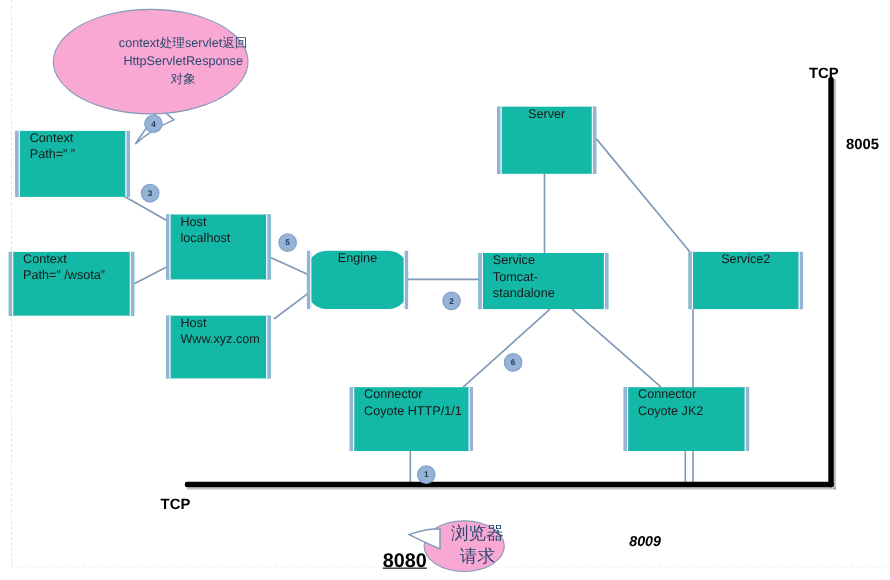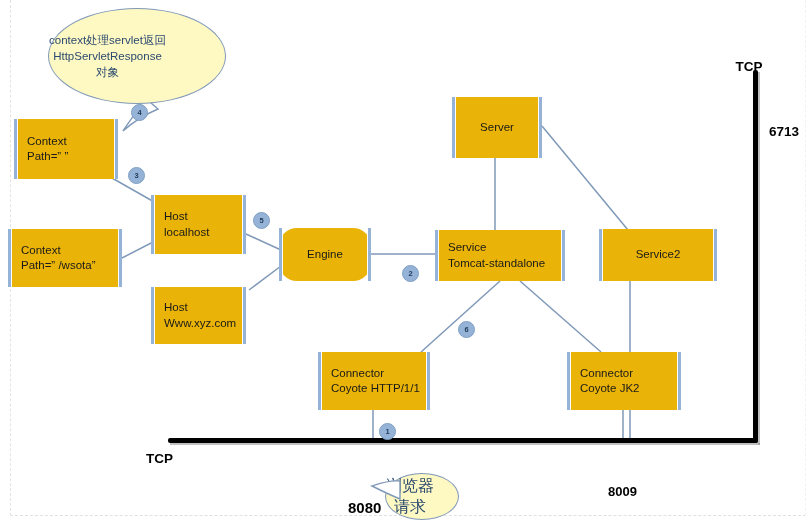--- a/index.html
+++ b/index.html
@@ -25,23 +25,22 @@
     pointer-events: none;
   }
   svg#edges {
     position: absolute; left: 0; top: 0;
     width: 809px; height: 527px;
     pointer-events: none;
   }
   
   .node {
     position: absolute;
-    background: #eab308;
+    background: #14b8a6;
     display: flex;
-    align-items: center;
     color: #1a1a1a;
     font-size: 11.5px;
     line-height: 1.32;
     white-space: pre-line;
   }
   .node .side {
     position: absolute;
     top: 0; bottom: 0;
     width: 4px;
     background: #95b3d7;
@@ -68,23 +67,23 @@
     font-weight: bold;
     display: flex; align-items: center; justify-content: center;
     z-index: 6;
   }
 
   
   .callout {
     position: absolute;
     border: 1.4px solid #8099b8;
     border-radius: 50%;
-    background: #fef9c3;
+    background: #f9a8d4;
     color: #2b4a6f;
-    display: flex; align-items: center; justify-content: flex-start;
+    display: flex; align-items: center; justify-content: flex-end;
     text-align: center;
     z-index: 5;
   }
   #callout-response {
     left: 48px; top: 8px;
     width: 178px; height: 96px;
     font-size: 11.5px;
     line-height: 1.4;
     white-space: pre-line;
   }
@@ -116,22 +115,22 @@
     position: absolute;
     font-size: 13.5px;
     font-weight: bold;
     color: #000000;
     z-index: 4;
     margin-top: 18px;
   }
   #label-tcp-bottom { left: 146px; top: 440px; transform: translateY(-50%); }
   #label-tcp-top    { left: 749px; top: 48px;  transform: translate(-50%,-50%); }
   #label-8005       { left: 769px; top: 113px; transform: translateY(-50%); }
-  #label-8080       { left: 348px; top: 481px; font-size: 15px; }
-  #label-8009       { left: 608px; top: 466px; font-size: 13px; }
+  #label-8080       { left: 348px; top: 481px; font-size: 18px; text-decoration: underline; }
+  #label-8009       { left: 572px; top: 466px; font-size: 13px; font-style: italic; }
 </style>
 </head>
 <body>
 
 <div id="canvas">
 
   <div id="slide-frame"></div>
 
   <svg id="edges" viewBox="0 0 809 527" xmlns="http://www.w3.org/2000/svg">
     <g stroke="#8099b8" stroke-width="1.5" fill="none">
@@ -189,34 +188,34 @@
     <div class="label">Host
 Www.xyz.com</div>
   </div>
 
   <div class="node center" id="node-engine" style="left:279px; top:228px; width:92px; height:53px;border-radius:18px;">
     <div class="side left"></div>
     <div class="side right"></div>
     <div class="label">Engine</div>
   </div>
 
-  <div class="node" id="node-service-tomcat" style="left:435px; top:230px; width:130px; height:51px;">
+  <div class="node" id="node-service-tomcat" style="left:435px; top:230px; width:118px; height:51px;">
     <div class="side left"></div>
     <div class="side right"></div>
     <div class="label">Service
 Tomcat-standalone</div>
   </div>
 
   <div class="node center" id="node-server" style="left:452px; top:97px; width:90px; height:61px;">
     <div class="side left"></div>
     <div class="side right"></div>
     <div class="label">Server</div>
   </div>
 
-  <div class="node center" id="node-service2" style="left:599px; top:229px; width:118px; height:52px;">
+  <div class="node center" id="node-service2" style="left:626px; top:229px; width:104px; height:52px;">
     <div class="side left"></div>
     <div class="side right"></div>
     <div class="label">Service2</div>
   </div>
 
   <div class="node" id="node-connector-http" style="left:318px; top:352px; width:112px; height:58px;">
     <div class="side left"></div>
     <div class="side right"></div>
     <div class="label">Connector
 Coyote  HTTP/1/1</div>
@@ -265,17 +264,17 @@
     <path d="M30 3 C18 2, 8 6, 2 8 C10 12, 18 16, 30 21 Z" fill="#ffffff" stroke="#8099b8" stroke-width="1.4"></path>
   </svg>
 
   <div class="axis-shadow" id="axis-h-shadow"></div>
   <div class="axis-shadow" id="axis-v-shadow"></div>
   <div class="axis" id="axis-horizontal"></div>
   <div class="axis" id="axis-vertical"></div>
 
   <div class="axis-label" id="label-tcp-bottom">TCP</div>
   <div class="axis-label" id="label-tcp-top">TCP</div>
-  <div class="axis-label" id="label-8005">6713</div>
+  <div class="axis-label" id="label-8005">8005</div>
   <div class="axis-label" id="label-8080">8080</div>
   <div class="axis-label" id="label-8009">8009</div>
 
 </div>
 
 </body></html>

